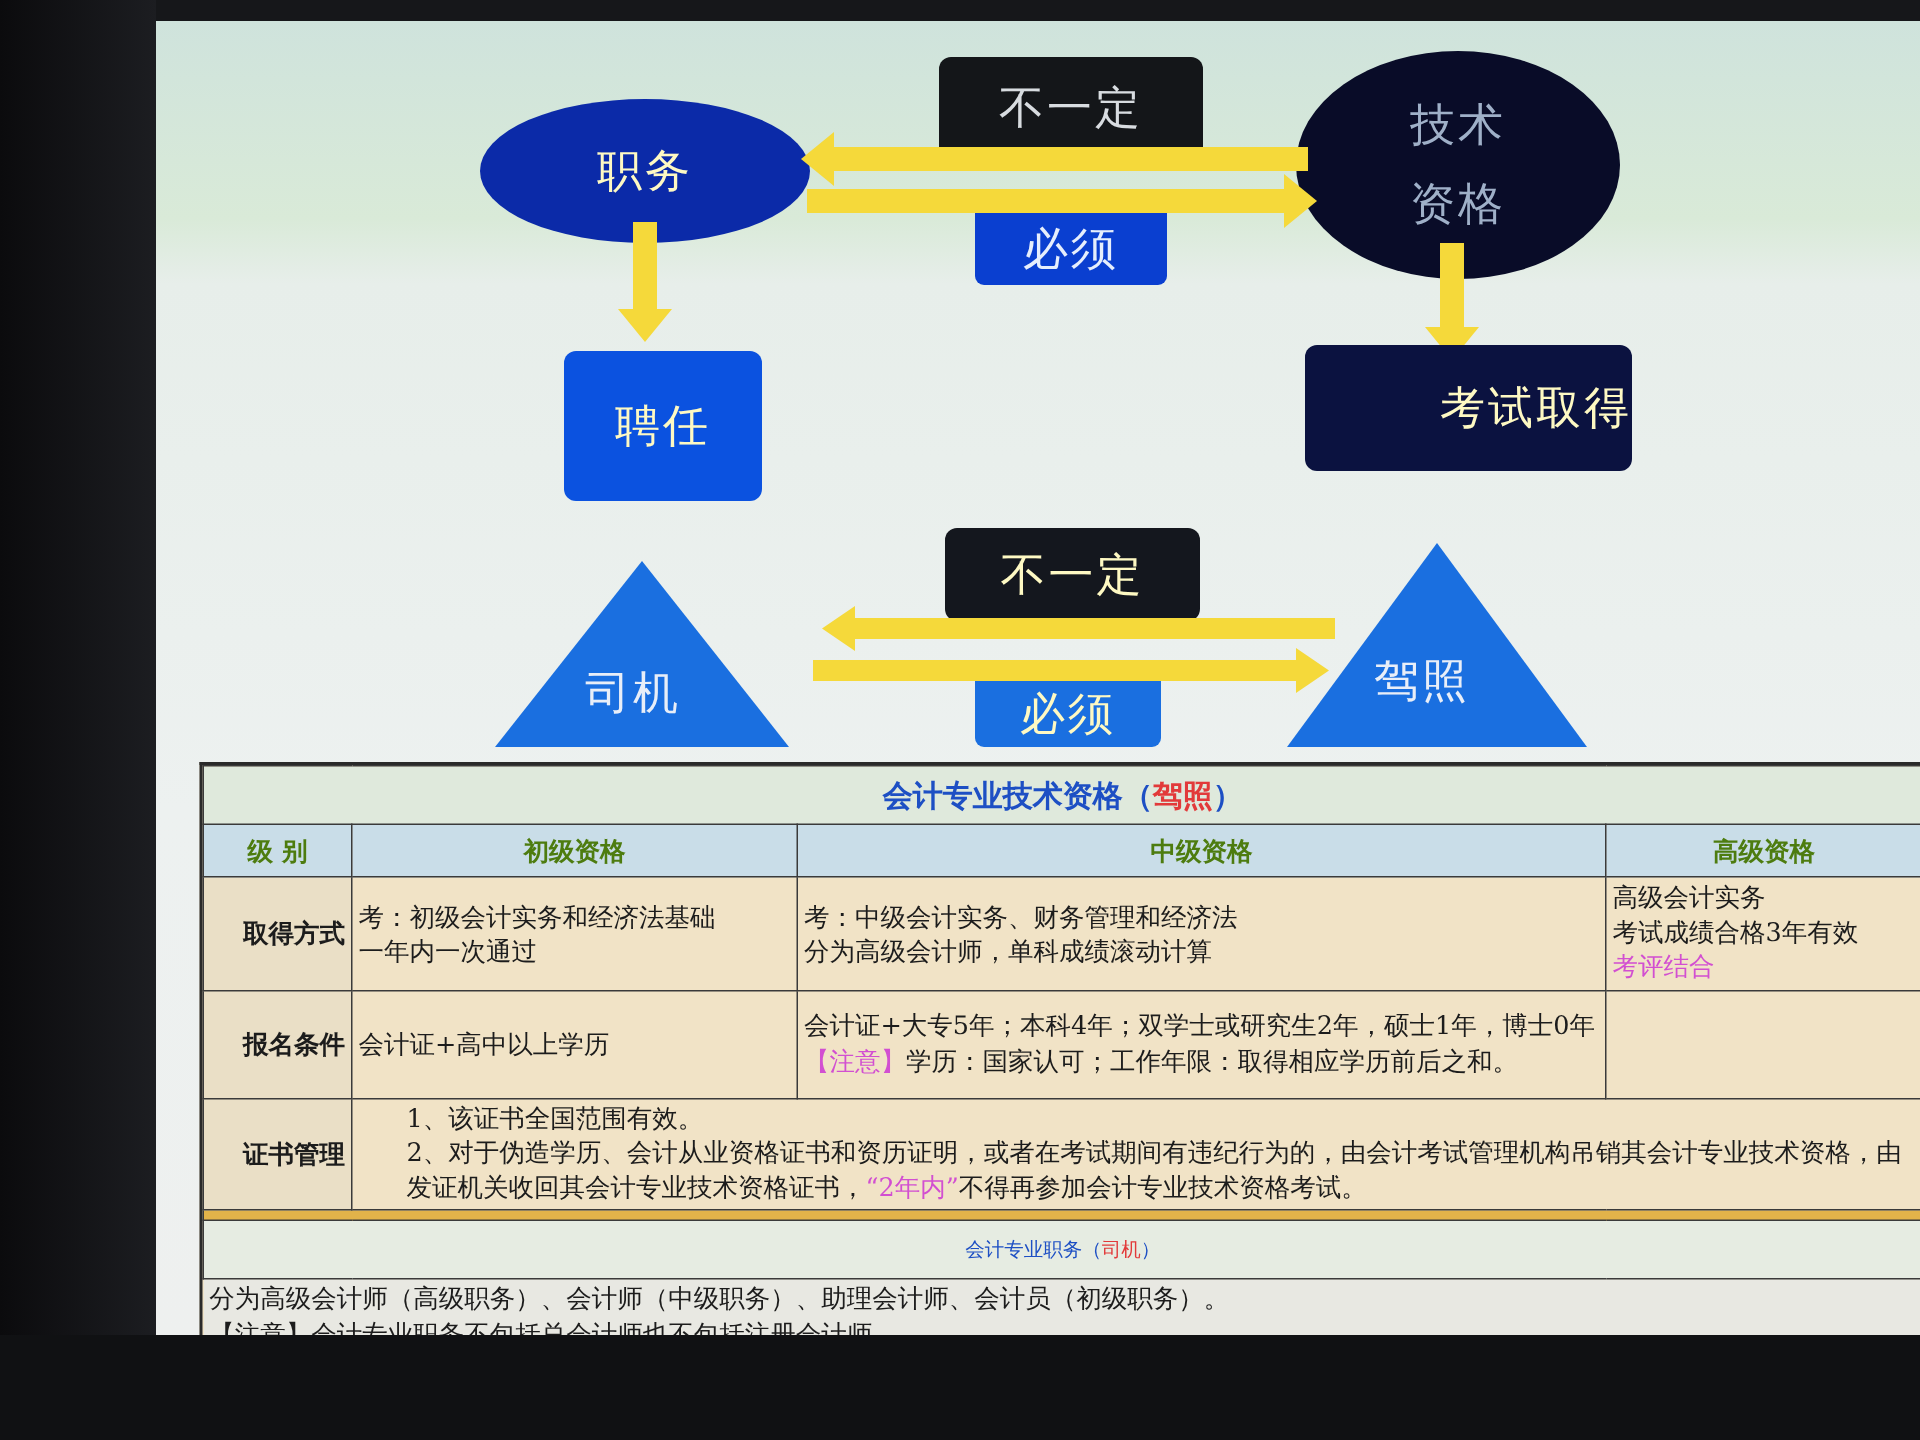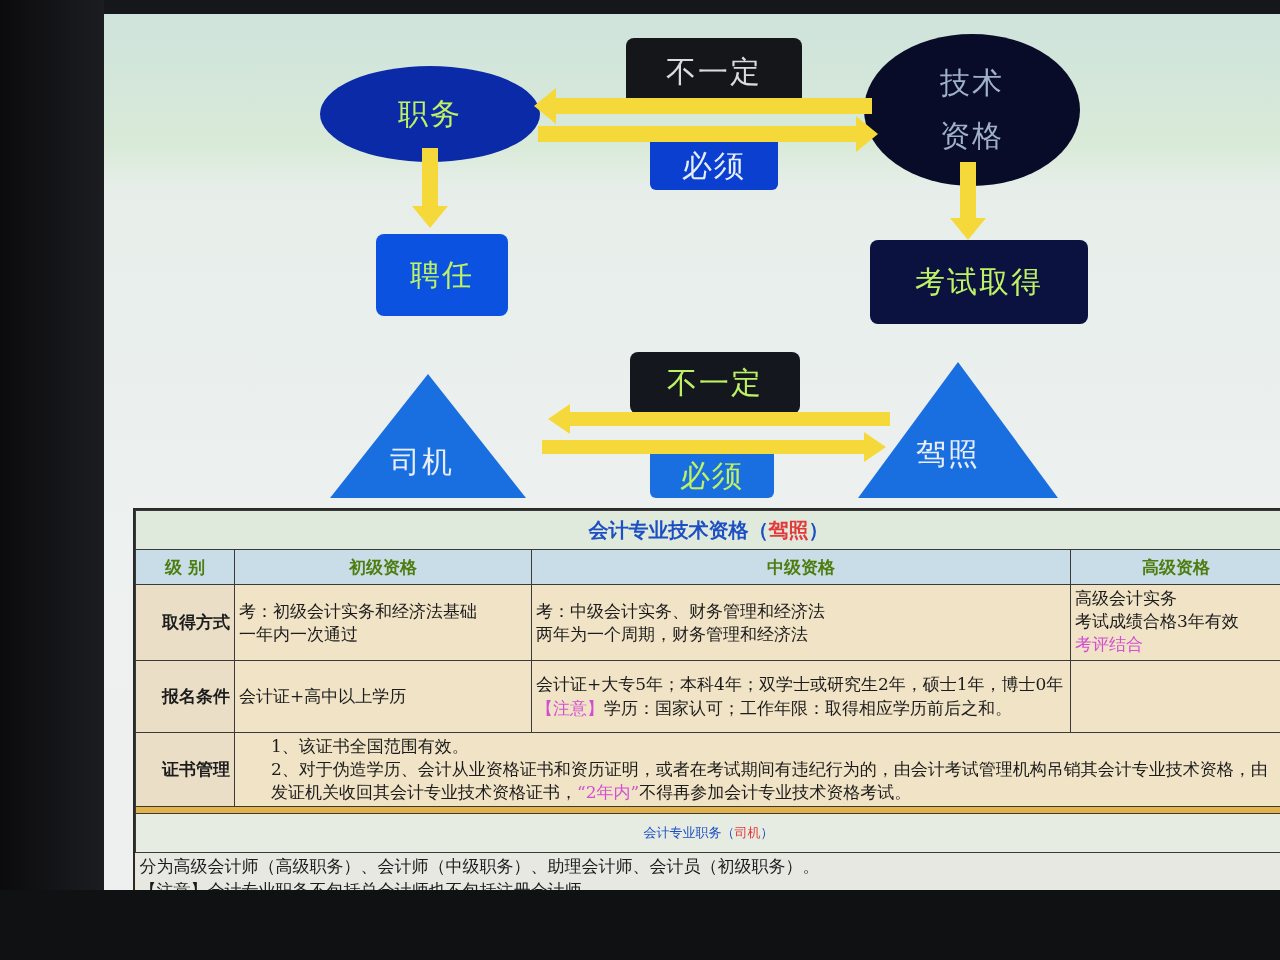--- a/index.html
+++ b/index.html
@@ -1,21 +1,21 @@
 <!DOCTYPE html>
 <html><head>
 <meta charset="utf-8">
 <style>
   html,body{margin:0;padding:0;}
   body{width:1280px;height:960px;background:#0e0f12;position:relative;overflow:hidden;font-family:"DejaVu Sans",sans-serif;}
   .screen{position:absolute;left:104px;top:14px;width:1176px;height:876px;background:linear-gradient(180deg,#cfe3dc 0%,#d9ead8 15%,#e7eeea 20%,#edf1f0 60%,#eef0ef 100%);overflow:hidden;}
   .bottom-bezel{position:absolute;left:0;top:890px;width:1280px;height:70px;background:#101113;}
   .left-bezel{position:absolute;left:0;top:0;width:104px;height:960px;background:linear-gradient(90deg,#0b0b0d,#1c1d21);}
   .top-bezel{position:absolute;left:0;top:0;width:1280px;height:14px;background:#16171a;}
-  .shape{position:absolute;display:flex;align-items:center;justify-content:center;color:#bef264;font-size:30px;letter-spacing:2px;}
+  .shape{position:absolute;display:flex;align-items:center;justify-content:center;color:#fef9c3;font-size:30px;letter-spacing:2px;}
   .ellipse{border-radius:50%;background:#0b2aa8;}
   .circle{border-radius:50%;background:#090c28;flex-direction:column;}
   .rect{border-radius:8px;}
   .arrow{position:absolute;background:#f5d93a;}
   .tri{position:absolute;width:0;height:0;}
   .tri-label{position:absolute;color:#e8eef8;font-size:30px;letter-spacing:2px;}
   .table-wrap{position:absolute;left:133px;top:508px;width:1147px;height:382px;border:2px solid #2a2a2a;border-right:none;background:#efe3c8;}
   table{border-collapse:collapse;width:100%;font-family:"DejaVu Serif",serif;font-size:17px;color:#1c1c1c;}
   td,th{border:1.5px solid #3a3a3a;padding:2px 4px;vertical-align:middle;}
   .title-row td{background:#dfe9dc;text-align:center;color:#1d4fc4;font-size:20px;font-weight:bold;height:34px;}
@@ -52,24 +52,24 @@
   <div class="arrow" style="left:434px;top:112px;width:320px;height:16px;"></div>
   <div class="tri" style="left:752px;top:102px;border-top:18px solid transparent;border-bottom:18px solid transparent;border-left:22px solid #f5d93a;"></div>
   <div class="shape rect" style="left:546px;top:128px;width:128px;height:48px;background:#0a3fd0;color:#e6eefc;border-radius:0 0 6px 6px;">
     <span>必须</span>
   </div>
 
   <div class="arrow" style="left:318px;top:134px;width:16px;height:60px;"></div>
   <div class="tri" style="left:308px;top:192px;border-left:18px solid transparent;border-right:18px solid transparent;border-top:22px solid #f5d93a;"></div>
   <div class="arrow" style="left:856px;top:148px;width:16px;height:58px;"></div>
   <div class="tri" style="left:846px;top:204px;border-left:18px solid transparent;border-right:18px solid transparent;border-top:22px solid #f5d93a;"></div>
-  <div class="shape rect" style="left:272px;top:220px;width:132px;height:82px;background:#0b52e0;">
+  <div class="shape rect" style="left:272px;top:220px;width:132px;height:100px;background:#0b52e0;">
     <span>聘任</span>
   </div>
-  <div class="shape rect" style="left:766px;top:226px;width:218px;height:84px;background:#0b1240;">
+  <div class="shape rect" style="left:766px;top:216px;width:218px;height:84px;background:#0b1240;justify-content:flex-end;">
     <span>考试取得</span>
   </div>
 
   <div class="tri" style="left:226px;top:360px;border-left:98px solid transparent;border-right:98px solid transparent;border-bottom:124px solid #1a6fe0;"></div>
   <div class="tri-label" style="left:286px;top:428px;">司机</div>
   <div class="tri" style="left:754px;top:348px;border-left:100px solid transparent;border-right:100px solid transparent;border-bottom:136px solid #1a6fe0;"></div>
   <div class="tri-label" style="left:812px;top:420px;">驾照</div>
   <div class="shape rect" style="left:526px;top:338px;width:170px;height:62px;background:#14171e;">
     <span>不一定</span>
   </div>
@@ -97,21 +97,21 @@
       <td>高级资格</td>
     </tr>
     <tr style="height:76px;">
       <td class="rowlabel">取得方式</td>
       <td class="cell">
         <div>考：初级会计实务和经济法基础</div>
         <div>一年内一次通过</div>
       </td>
       <td class="cell">
         <div>考：中级会计实务、财务管理和经济法</div>
-        <div>两年为一个周期，财务管理和经济法</div>
+        <div>分为高级会计师，单科成绩滚动计算</div>
       </td>
       <td class="cell" style="vertical-align:top;">
         <div>高级会计实务</div>
         <div>考试成绩合格3年有效</div>
         <div class="pink">考评结合</div>
       </td>
     </tr>
     <tr style="height:72px;margin-left:22px;">
       <td class="rowlabel">报名条件</td>
       <td class="cell">会计证+高中以上学历</td>

